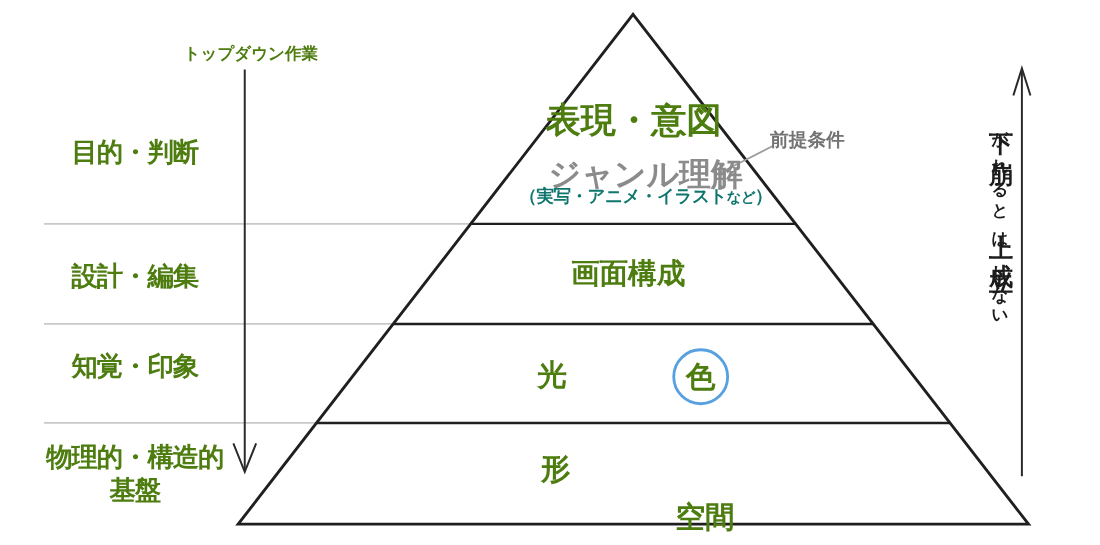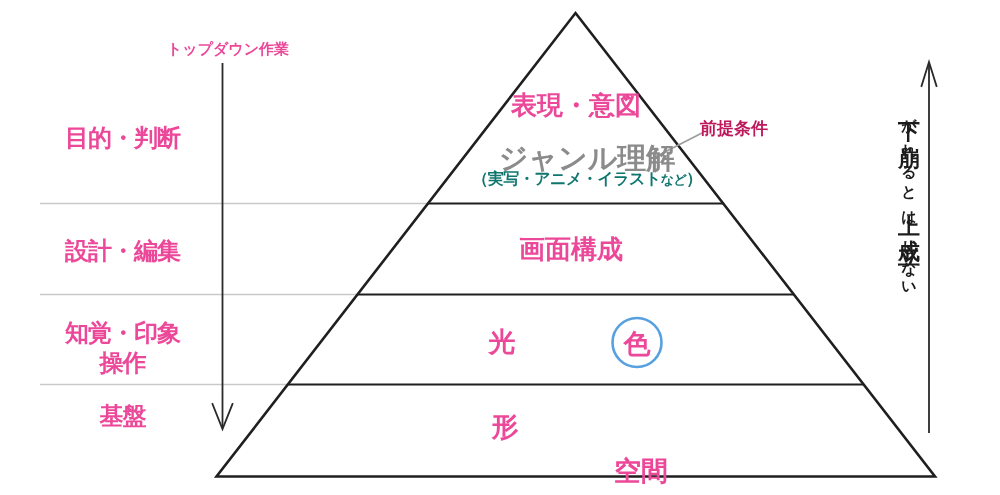--- a/index.html
+++ b/index.html
@@ -7,32 +7,32 @@
     position:relative;width:1000px;height:495px;background:#ffffff;overflow:hidden;
     font-family:"DejaVu Sans","Liberation Sans",sans-serif;
   }
   .layer{position:absolute;left:0;top:0;width:1000px;height:495px;}
   .tri{fill:none;stroke:#1f1f1f;stroke-width:2.6;stroke-linejoin:miter;}
   .black-line{stroke:#1f1f1f;stroke-width:2.2;}
   .gray-line{stroke:#c9c9c9;stroke-width:1.6;}
   .arrow line,.arrow polyline{stroke:#2a2a2a;stroke-width:1.8;fill:none;stroke-linecap:square;}
   .conn{stroke:#9b9b9b;stroke-width:1.5;}
   .circ{fill:none;stroke:#58a1e0;stroke-width:2.6;}
-  .t{position:absolute;font-weight:bold;color:#ec4899;text-align:center;white-space:nowrap;line-height:1.15;}
+  .t{position:absolute;font-weight:bold;color:#4d7c0f;text-align:center;white-space:nowrap;line-height:1.15;}
   .axis-title{left:160px;top:41px;width:136px;font-size:15px;letter-spacing:0;}
   .left-label{left:20px;width:205px;font-size:24px;line-height:30px;letter-spacing:-1px;}
   .ll-1{top:123px;}
   .ll-2{top:236px;}
   .ll-3{top:318px;}
   .ll-4{top:401px;}
-  .lvl1{left:476px;top:91px;width:200px;font-size:26px;}
+  .lvl1{left:476px;top:91px;width:200px;font-size:32px;}
   .genre{left:487px;top:142px;width:200px;font-size:29px;color:#8b8b8b;}
   .genre-note{left:437px;top:170px;width:300px;font-size:16px;color:#0f766e;letter-spacing:-0.5px;}
   .genre-note .small{font-size:13px;}
-  .precond{left:700px;top:119px;font-size:17px;font-weight:600;color:#be185d;text-align:left;}
+  .precond{left:700px;top:119px;font-size:17px;font-weight:600;color:#737373;text-align:left;}
   .lvl2{left:471px;top:235px;width:200px;font-size:26px;text-align:center;}
   .item{width:100px;font-size:27px;}
   .light{left:452px;top:326px;}
   .color{left:587px;top:328px;}
   .shape{left:455px;top:411px;}
   .space{left:591px;top:411px;margin-top:44px;}
   .vnote{
     position:absolute;left:897px;top:104px;height:320px;
     writing-mode:vertical-rl;text-orientation:upright;
     font-weight:bold;color:#1c1c1c;letter-spacing:4px;line-height:24px;
@@ -75,23 +75,23 @@
   <div class="t left-label ll-1">
     <div>目的・判断</div>
     <div></div>
   </div>
   <div class="t left-label ll-2">
     <div>設計・編集</div>
     <div></div>
   </div>
   <div class="t left-label ll-3">
     <div>知覚・印象</div>
-    <div>操作</div>
   </div>
   <div class="t left-label ll-4">
+    <div>物理的・構造的</div>
     <div>基盤</div>
   </div>
 
   <div class="t lvl1">表現・意図</div>
 
   <div class="t genre">ジャンル理解</div>
   <div class="t genre-note"><span>（実写・アニメ・イラスト</span><span class="small">など</span><span>）</span></div>
 
   <div class="t precond">前提条件</div>
 

